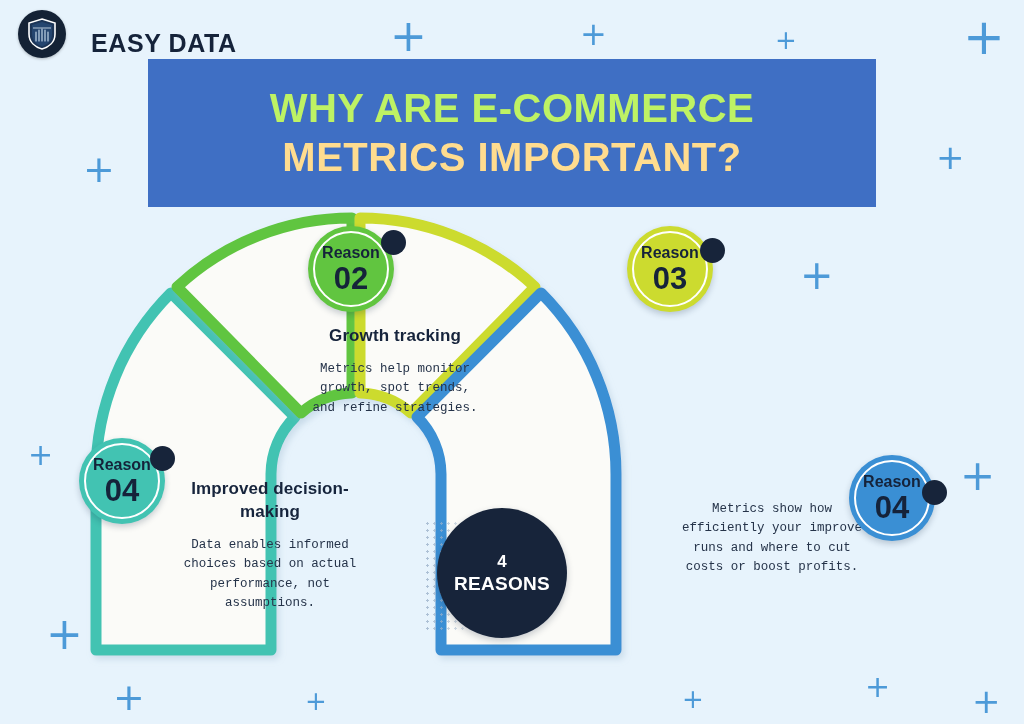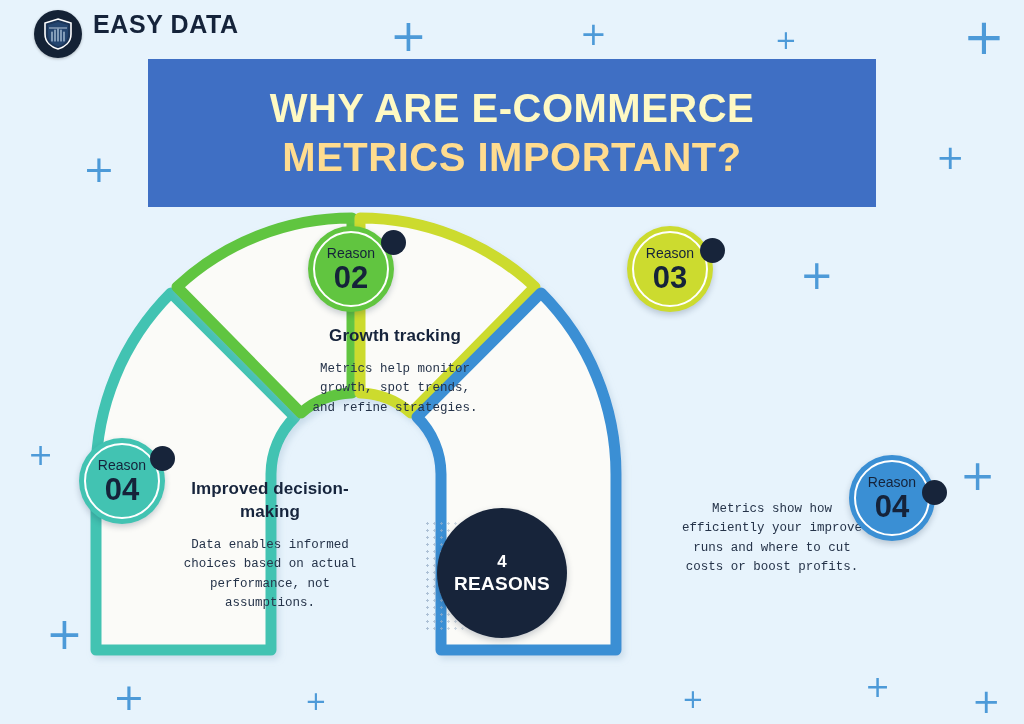--- a/index.html
+++ b/index.html
@@ -11,21 +11,21 @@
     overflow:hidden;
     position:relative;
   }
   #stage{position:absolute;left:0;top:0;width:1024px;height:724px;}
 
   
   .plus{position:absolute;color:#4d9ad8;line-height:1;font-weight:400;
         font-family:"DejaVu Sans",sans-serif;user-select:none;}
 
   
-  #brand{position:absolute;left:34px;top:10px;display:flex;align-items:flex-start;gap:11px;}
+  #brand{position:absolute;left:18px;top:10px;display:flex;align-items:flex-end;gap:25px;}
   #brand .logo-wrap{width:48px;height:48px;border-radius:50%;background:#142235;
        display:flex;align-items:center;justify-content:center;box-shadow:0 1px 3px rgba(0,0,0,.25);}
   #brand .brand-text{font-size:25px;font-weight:bold;letter-spacing:.6px;color:#15233a;
        font-family:"Liberation Sans",sans-serif;}
 
   
   #title-banner{position:absolute;left:148px;top:59px;width:728px;height:148px;
        background:#3f6fc4;display:flex;flex-direction:column;
        align-items:center;justify-content:center;gap:4px;}
   #title-banner .tline{color:#ffdc8f;font-size:40px;font-weight:bold;letter-spacing:.5px;
@@ -45,21 +45,21 @@
   #t2{left:305px;top:325px;width:180px;}
   #t3{left:518px;top:325px;width:180px;}
   #t4{left:672px;top:488px;width:200px;}
 
   
   .badge{position:absolute;width:86px;height:86px;border-radius:50%;
        display:flex;flex-direction:column;align-items:center;justify-content:center;
        box-shadow:0 3px 6px rgba(20,40,70,.22);}
   .badge .ring{position:absolute;left:5px;top:5px;right:5px;bottom:5px;
        border-radius:50%;border:2px solid #ffffff;pointer-events:none;}
-  .badge .b-word{position:relative;font-size:14px;font-weight:normal;color:#15233a;
+  .badge .b-word{position:relative;font-size:16px;font-weight:bold;color:#15233a;
        line-height:1;margin-bottom:2px;font-family:"Liberation Sans",sans-serif;text-align:center;}
   .badge .b-num{position:relative;font-size:31px;font-weight:bold;color:#15233a;
        line-height:1;font-family:"Liberation Sans",sans-serif;}
   .badge .dot{position:absolute;width:25px;height:25px;border-radius:50%;background:#17243a;}
 
   #badge1{left:79px;top:438px;}
   #badge1 .dot{right:-10px;top:8px;}
   #badge2{left:308px;top:226px;}
   #badge2 .dot{right:-12px;top:4px;}
   #badge3{left:627px;top:226px;}
@@ -117,21 +117,21 @@
           <line x1="18" y1="12" x2="18" y2="23"></line>
           <line x1="21" y1="14" x2="21" y2="23"></line>
         </g>
         <path d="M6 10 H24" stroke="#eaf3fb" stroke-width="1" opacity=".75"></path>
       </svg>
     </div>
     <div class="brand-text">EASY DATA</div>
   </div>
 
   <div id="title-banner" style="background: rgb(63, 111, 196);">
-    <div class="tline" style="color: #fef9c3;">WHY ARE E-COMMERCE</div>
+    <div class="tline" style="color: #bef264;">WHY ARE E-COMMERCE</div>
     <div class="tline" style="color: rgb(255, 220, 143);">METRICS IMPORTANT?</div>
   </div>
 
   <svg id="arc-svg" viewBox="0 0 1024 724">
     <defs>
       <filter id="segshadow" x="-20%" y="-20%" width="150%" height="150%">
         <feDropShadow dx="3" dy="4" stdDeviation="3" flood-color="#9bb6cd" flood-opacity="0.35"></feDropShadow>
       </filter>
     </defs>
 

